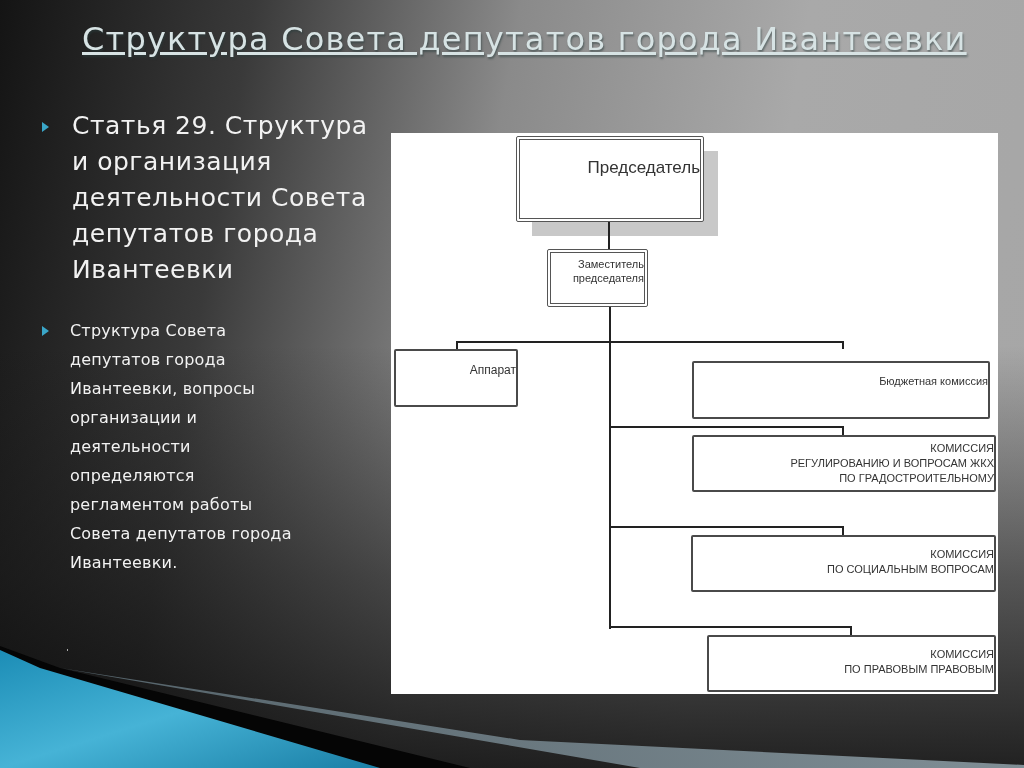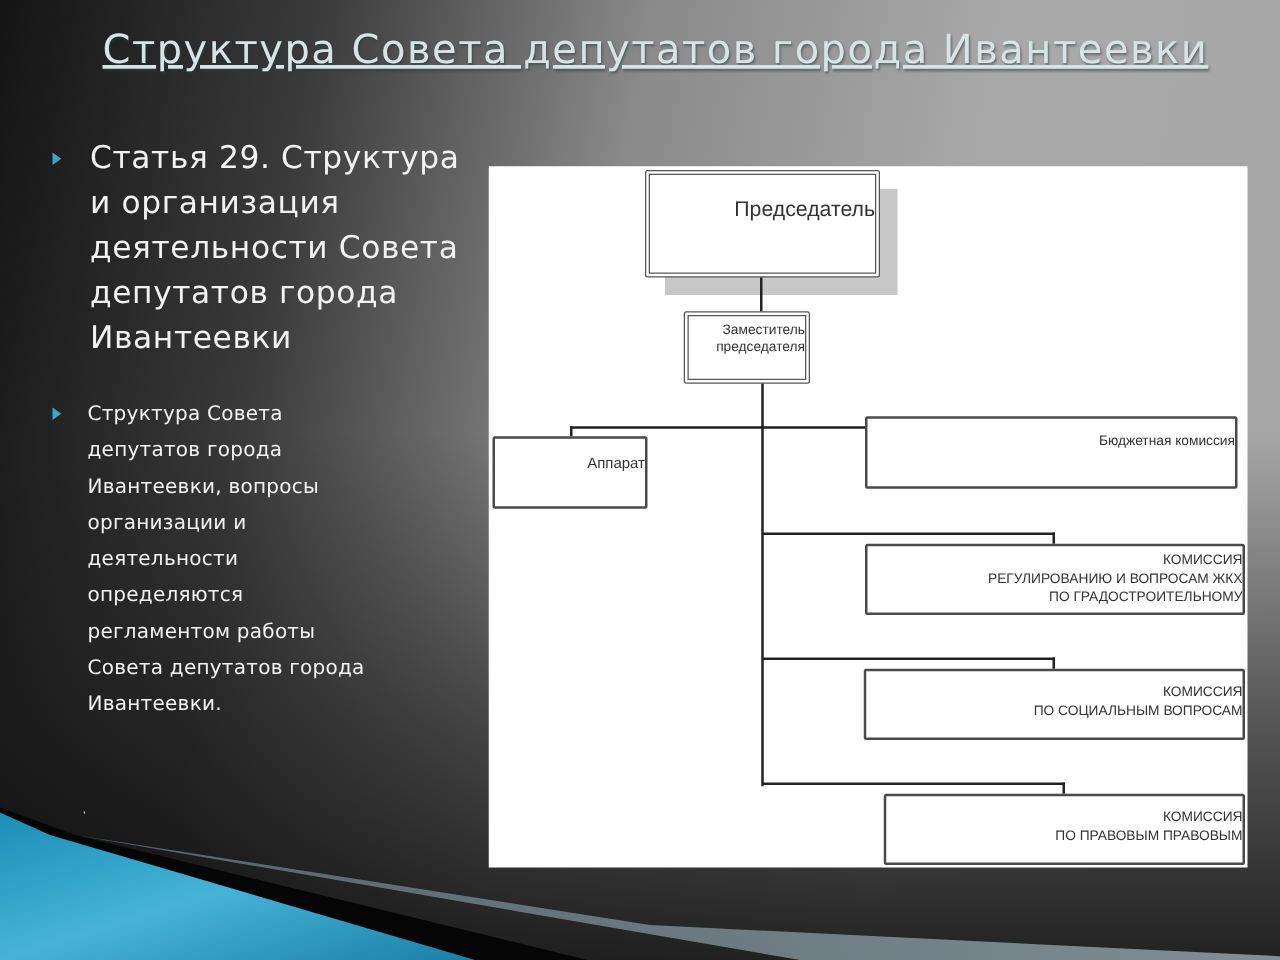--- a/index.html
+++ b/index.html
@@ -119,21 +119,21 @@
   <div class="line" style="left:218px; top:174px; width:2px; height:322px;"></div>
 
   <div class="line" style="left:65px; top:208px; width:387px; height:2px;"></div>
   <div class="line" style="left:65px; top:208px; width:2px; height:8px;"></div>
   <div class="line" style="left:451px; top:208px; width:2px; height:8px;"></div>
 
   <div class="box" style="left:3px; top:216px; width:124px; height:58px; font-size:12px; padding-top:12px;">
     <span class="lbl">Аппарат</span>
   </div>
 
-  <div class="box" style="left:301px; top:200px; width:298px; height:58px; font-size:11px; padding-top:12px;">
+  <div class="box" style="left:301px; top:228px; width:298px; height:58px; font-size:11px; padding-top:12px;">
     <span class="lbl">Бюджетная комиссия</span>
   </div>
 
   <div class="line" style="left:219px; top:293px; width:234px; height:2px;"></div>
   <div class="line" style="left:451px; top:293px; width:2px; height:9px;"></div>
   <div class="box" style="left:301px; top:302px; width:304px; height:57px; font-size:11px; line-height:15px; padding-top:4px;">
     <span class="lbl">КОМИССИЯ</span>
     <span class="lbl">РЕГУЛИРОВАНИЮ И ВОПРОСАМ ЖКХ</span>
     <span class="lbl">ПО ГРАДОСТРОИТЕЛЬНОМУ</span>
   </div>

